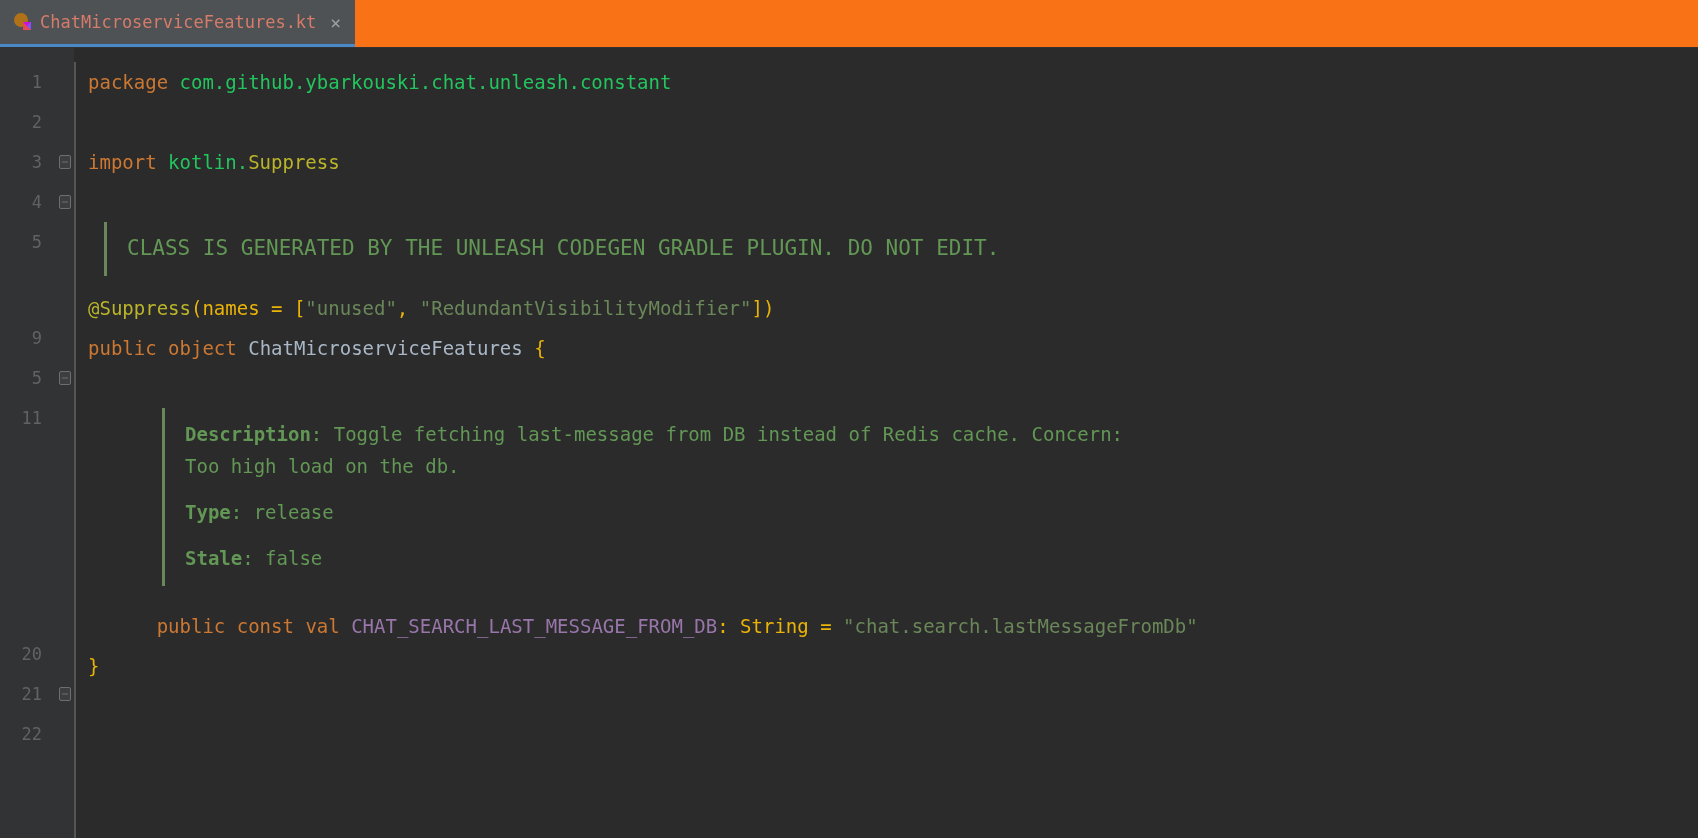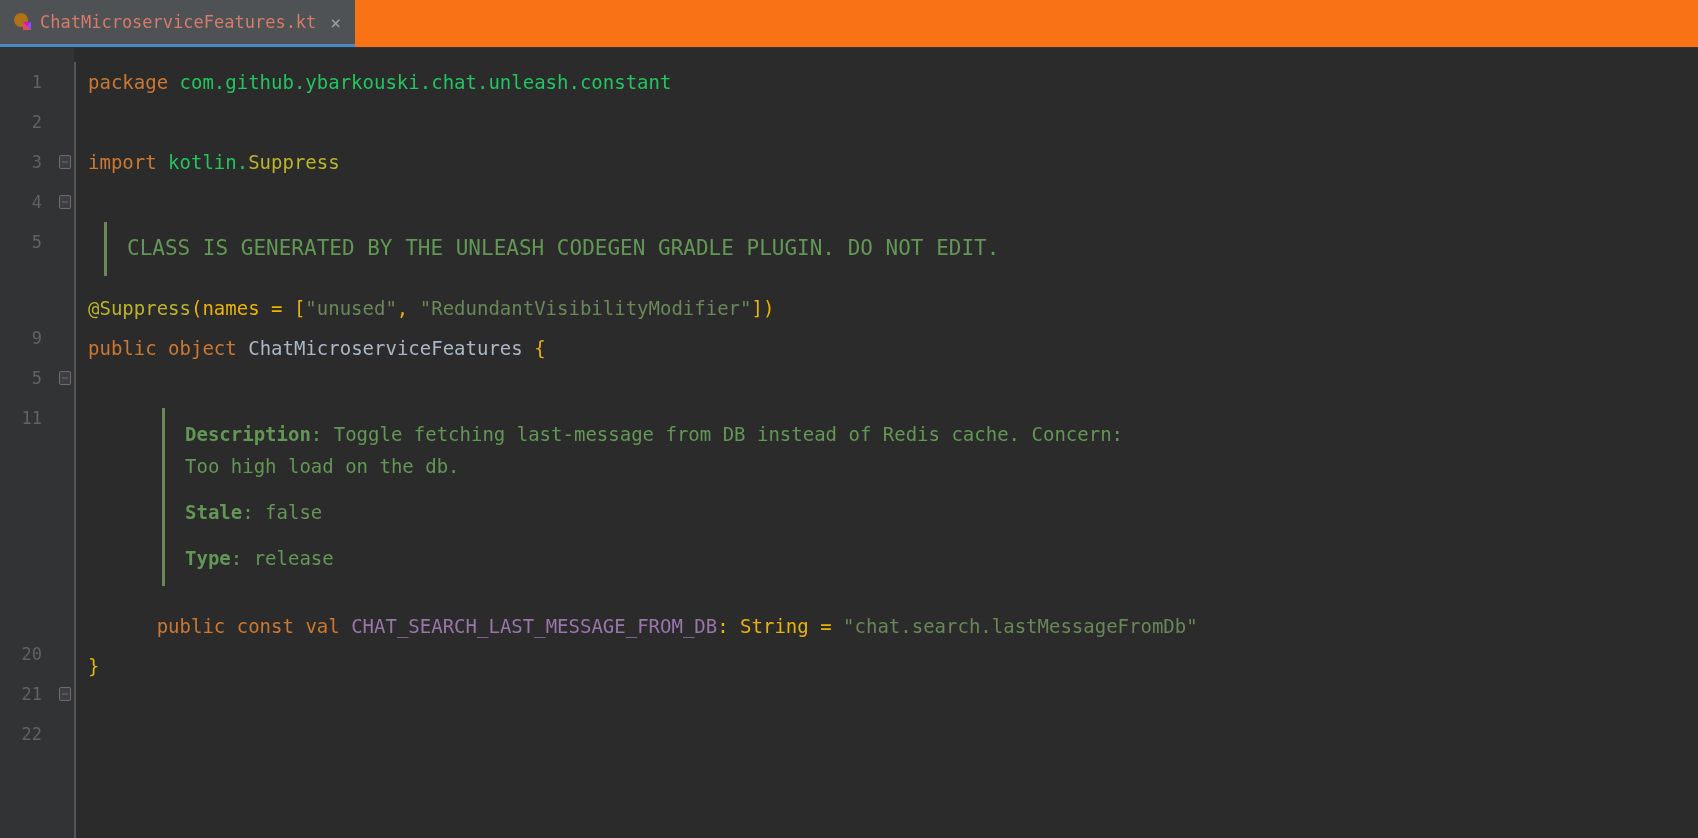--- a/index.html
+++ b/index.html
@@ -211,22 +211,22 @@
       <span>CLASS IS GENERATED BY THE UNLEASH CODEGEN GRADLE PLUGIN. DO NOT EDIT.</span>
     </div>
     <div class="spacer-small"></div>
 
     <div class="line"><span class="ann">@Suppress</span><span class="punct">(names = [</span><span class="str">"unused"</span><span class="punct">, </span><span class="str">"RedundantVisibilityModifier"</span><span class="punct">])</span></div>
     <div class="line"><span class="kw">public</span> <span class="kw">object</span> <span class="cls">ChatMicroserviceFeatures</span><span class="punct"> {</span></div>
     <div class="line"></div>
 
     <div class="doc-block2">
       <div class="doc-row"><span class="doc-key">Description</span><span>: Toggle fetching last-message from DB instead of Redis cache. Concern: Too high load on the db.</span></div>
+      <div class="doc-row"><span class="doc-key">Type</span><span>: release</span></div>
       <div class="doc-row"><span class="doc-key">Stale</span><span>: false</span></div>
-      <div class="doc-row"><span class="doc-key">Type</span><span>: release</span></div>
     </div>
     <div class="spacer-med"></div>
 
     <div class="line">      <span class="kw">public</span> <span class="kw">const</span> <span class="kw">val</span> <span class="field">CHAT_SEARCH_LAST_MESSAGE_FROM_DB</span><span class="punct">: String = </span><span class="str">"chat.search.lastMessageFromDb"</span></div>
     <div class="line"><span class="punct">}</span></div>
     <div class="line"></div>
   </div>
 </div>
 
 </body></html>

